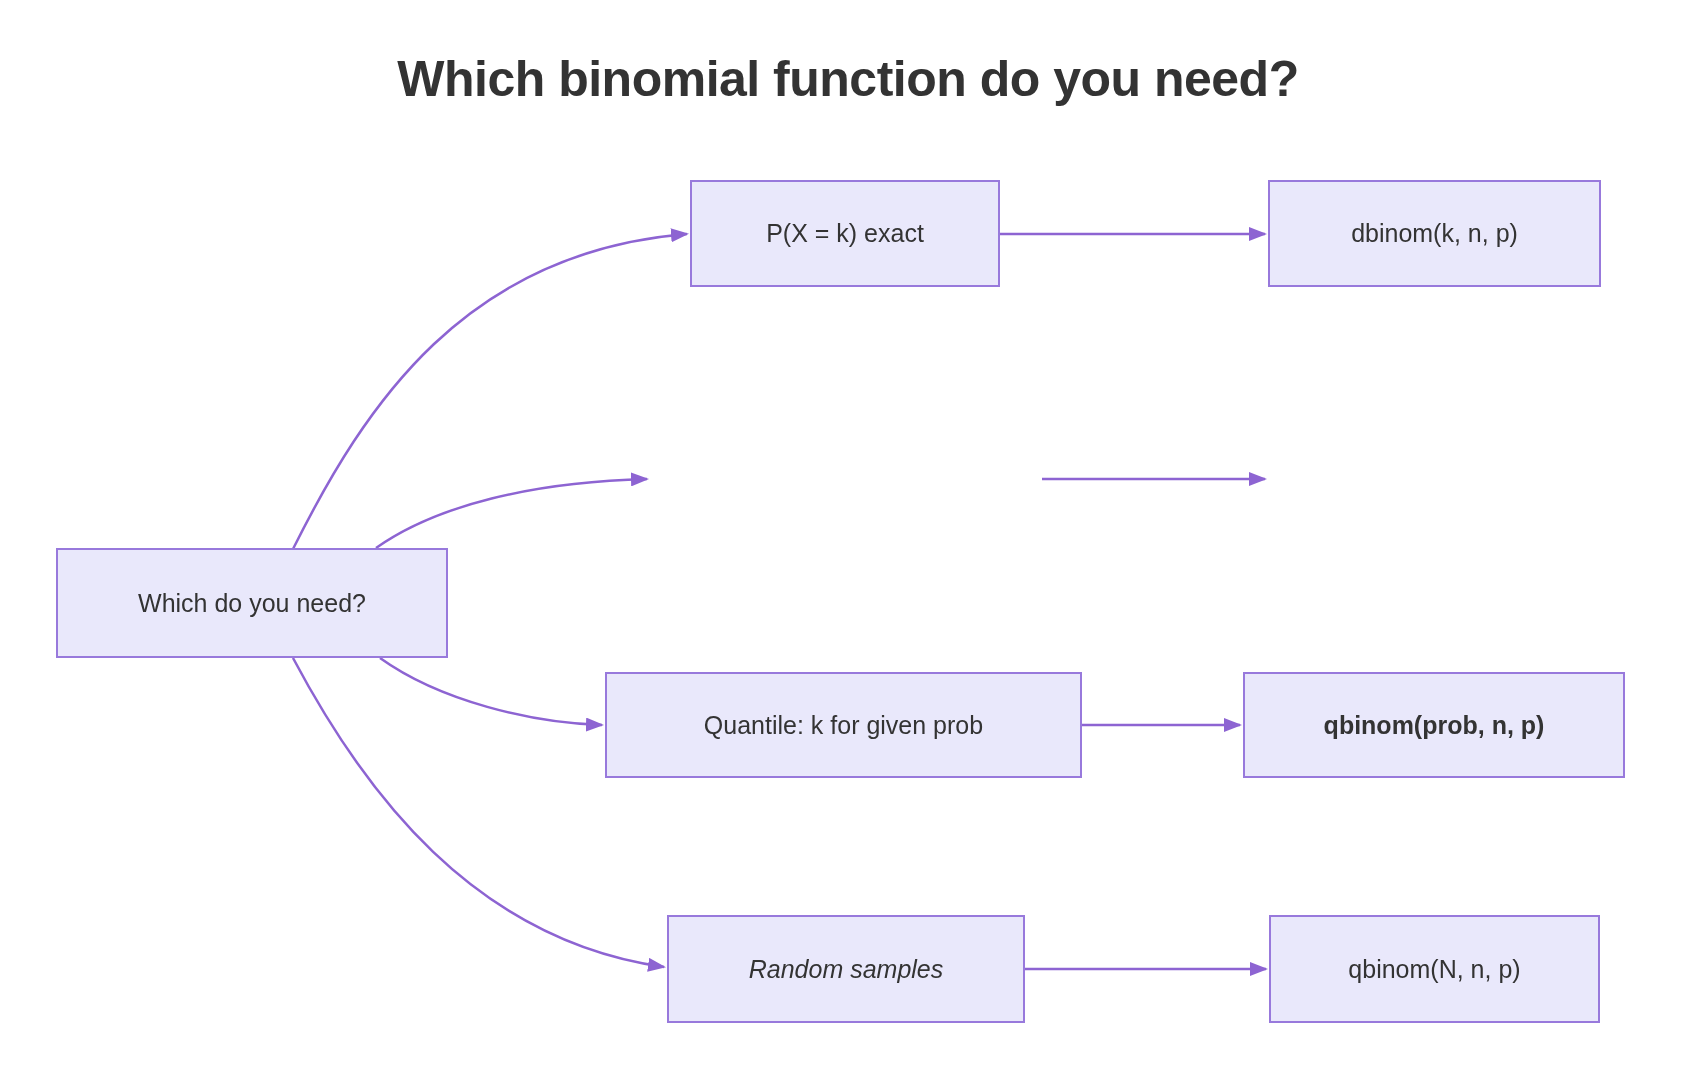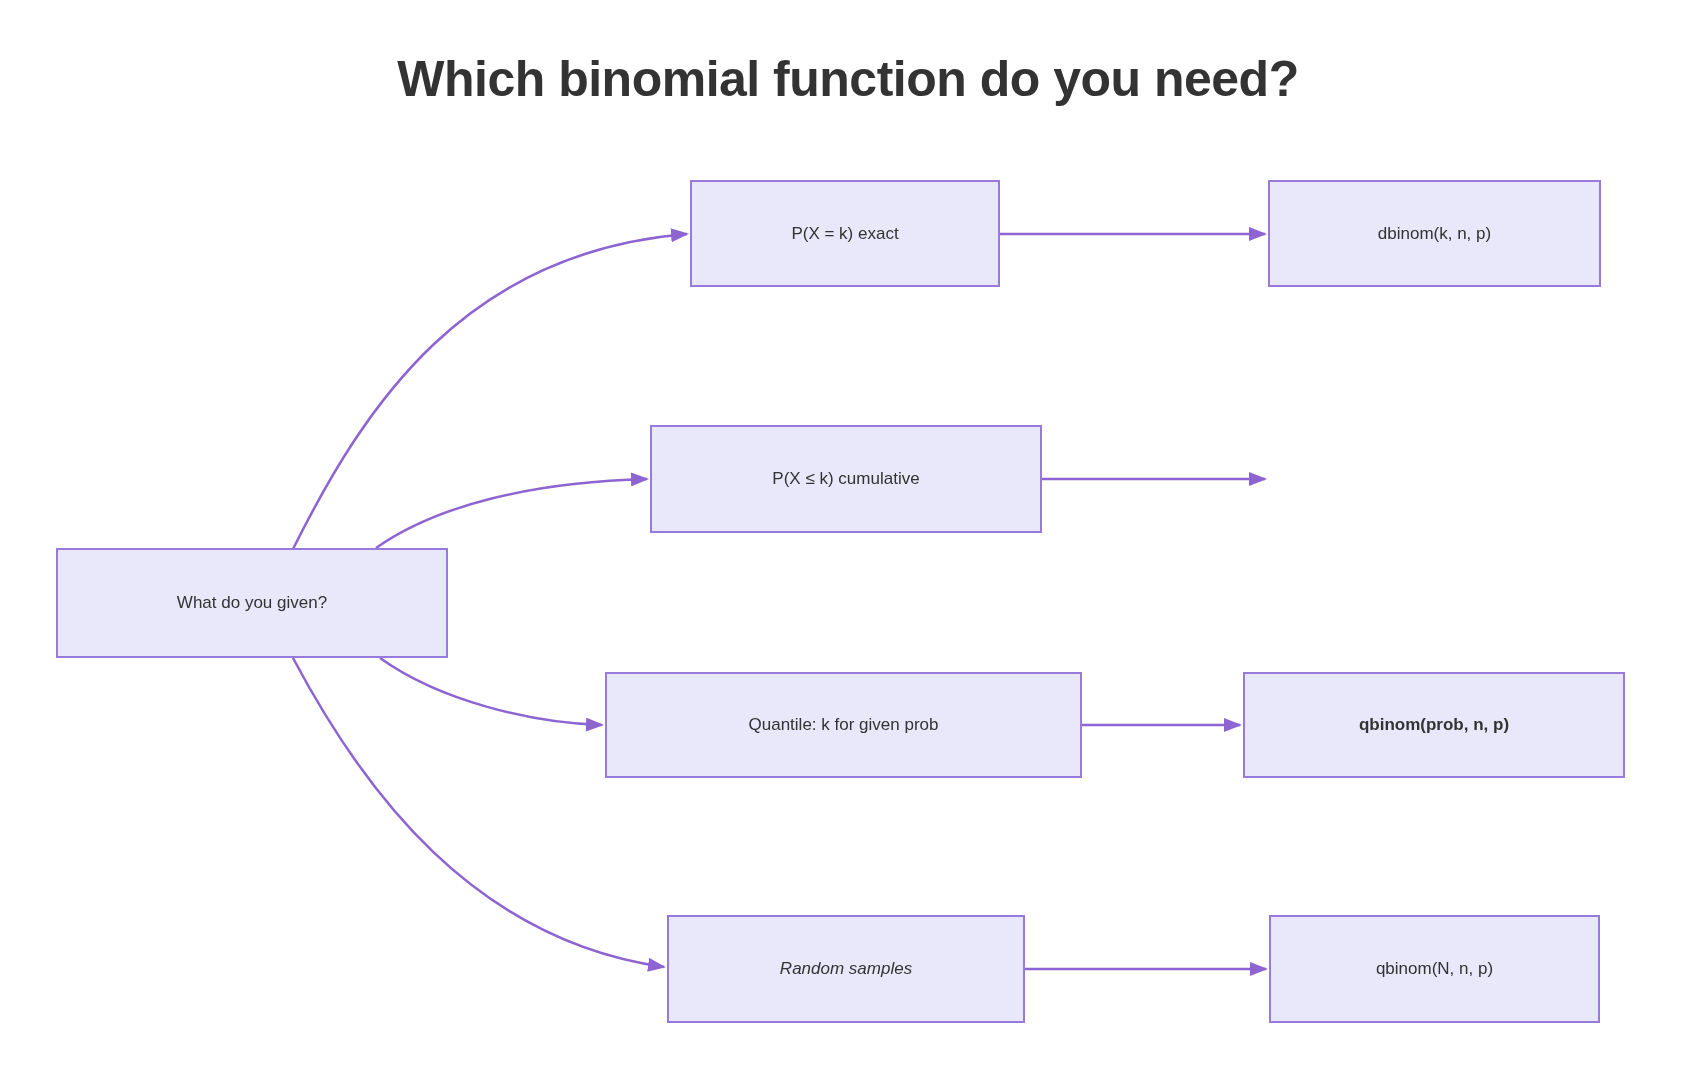--- a/index.html
+++ b/index.html
@@ -21,21 +21,21 @@
     letter-spacing:-0.5px;
   }
   .edges{position:absolute;left:0;top:0;width:1696px;height:1090px;}
   .edges path.edge{fill:none;stroke:var(--edge);stroke-width:2.5px;}
   .edges marker path{fill:var(--edge);stroke:none;}
   .node{
     position:absolute;
     background:var(--node-fill);
     border:2.5px solid var(--node-border);
     display:flex;align-items:center;justify-content:center;
-    font-size:17px;color:var(--node-text);
+    font-size:25px;color:var(--node-text);
     text-align:center;white-space:nowrap;
   }
   
   .n-root{left:56px;  top:548px; width:392px; height:110px;}
   .n-b0  {left:690px; top:180px; width:310px; height:107px;}
   .n-b1  {left:650px; top:425px; width:392px; height:108px;}
   .n-b2  {left:605px; top:672px; width:477px; height:106px;}
   .n-b3  {left:667px; top:915px; width:358px; height:108px;font-style:italic;}
   .n-f0  {left:1268px;top:180px; width:333px; height:107px;}
   .n-f1  {left:1268px;top:425px; width:333px; height:108px;}
@@ -58,24 +58,23 @@
     <path class="edge" d="M 293 549 C 365 405, 465 252, 687 234" marker-end="url(#arrow)"></path>
     <path class="edge" d="M 376 548 C 437 505, 533 482, 647 479" marker-end="url(#arrow)"></path>
     <path class="edge" d="M 380 658 C 440 701, 532 723, 602 725" marker-end="url(#arrow)"></path>
     <path class="edge" d="M 293 658 C 363 790, 473 940, 664 967" marker-end="url(#arrow)"></path>
     <path class="edge" d="M 1000 234 L 1265 234" marker-end="url(#arrow)"></path>
     <path class="edge" d="M 1042 479 L 1265 479" marker-end="url(#arrow)"></path>
     <path class="edge" d="M 1082 725 L 1240 725" marker-end="url(#arrow)"></path>
     <path class="edge" d="M 1024 969 L 1266 969" marker-end="url(#arrow)"></path>
   </svg>
 
-  <div class="node n-root">What do you given?</div>
+  <div class="node n-root">Which do you need?</div>
 
   <div class="node n-b0">P(X = k) exact</div>
-  <div class="node n-b1">P(X ≤ k) cumulative</div>
   <div class="node n-b2">Quantile: k for given prob</div>
   <div class="node n-b3">Random samples</div>
 
   <div class="node n-f0">dbinom(k, n, p)</div>
   <div class="node n-f2">qbinom(prob, n, p)</div>
   <div class="node n-f3">qbinom(N, n, p)</div>
 
 </div>
 
 </body></html>

